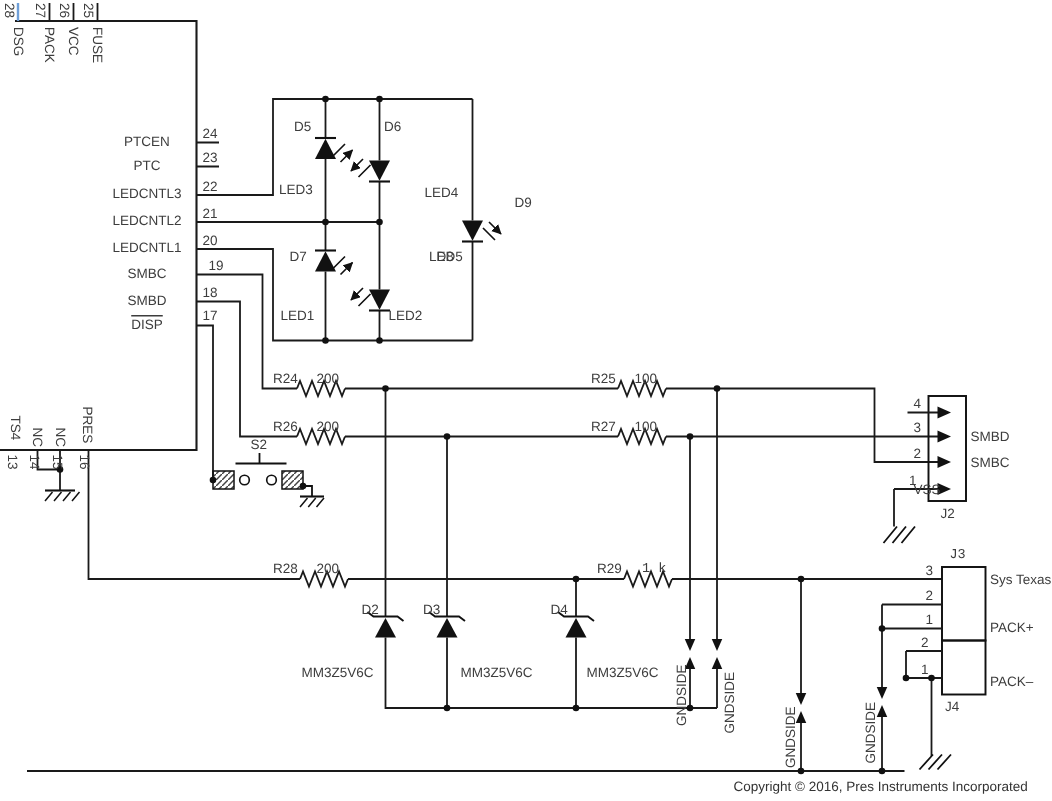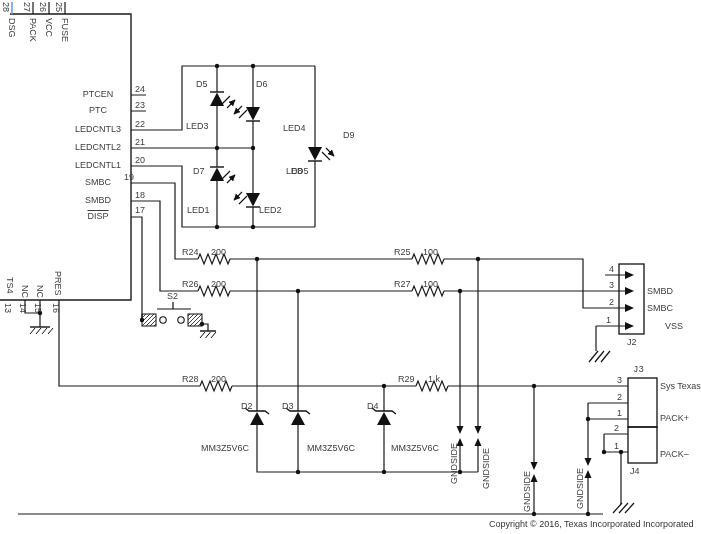--- a/index.html
+++ b/index.html
@@ -196,21 +196,21 @@
 <span class="lbl pin-label" style="left:68px;top:142px;">LEDCNTL2</span>
 <span class="lbl pin-label" style="left:68px;top:160px;">LEDCNTL1</span>
 <span class="lbl pin-label" style="left:68px;top:177px;">SMBC</span>
 <span class="lbl pin-label" style="left:68px;top:195px;">SMBD</span>
 <span class="lbl pin-label overline" style="left:68px;top:211px;">DISP</span>
 <span class="lbl num" style="left:135px;top:84px;">24</span>
 <span class="lbl num" style="left:135px;top:100px;">23</span>
 <span class="lbl num" style="left:135px;top:119px;">22</span>
 <span class="lbl num" style="left:135px;top:137px;">21</span>
 <span class="lbl num" style="left:135px;top:155px;">20</span>
-<span class="lbl num" style="left:124px;top:172px;">19</span>
+<span class="lbl num" style="left:139px;top:172px;">19</span>
 <span class="lbl num" style="left:135px;top:190px;">18</span>
 <span class="lbl num" style="left:135px;top:205px;">17</span>
 
 <span class="lbl vt90" style="left:15px;top:277px;">TS4</span>
 <span class="lbl vt90" style="left:30px;top:285px;">NC</span>
 <span class="lbl vt90" style="left:45px;top:285px;">NC</span>
 <span class="lbl vt90" style="left:63px;top:271px;">PRES</span>
 <span class="lbl vt90 num" style="left:13px;top:303px;">13</span>
 <span class="lbl vt90 num" style="left:28px;top:303px;">14</span>
 <span class="lbl vt90 num" style="left:43px;top:303px;">15</span>
@@ -231,21 +231,21 @@
 <span class="lbl" style="left:211px;top:247px;">200</span>
 <span class="lbl" style="left:394px;top:247px;">R25</span>
 <span class="lbl" style="left:423px;top:247px;">100</span>
 <span class="lbl" style="left:182px;top:279px;">R26</span>
 <span class="lbl" style="left:211px;top:279px;">200</span>
 <span class="lbl" style="left:394px;top:279px;">R27</span>
 <span class="lbl" style="left:423px;top:279px;">100</span>
 <span class="lbl" style="left:182px;top:374px;">R28</span>
 <span class="lbl" style="left:211px;top:374px;">200</span>
 <span class="lbl" style="left:398px;top:374px;">R29</span>
-<span class="lbl" style="left:428px;top:374px;">1 k</span>
+<span class="lbl" style="left:428px;top:374px;font-family:Liberation Mono, monospace;">1 k</span>
 
 <span class="lbl" style="left:167px;top:291px;">S2</span>
 
 <span class="lbl" style="left:241px;top:401px;">D2</span>
 <span class="lbl" style="left:282px;top:401px;">D3</span>
 <span class="lbl" style="left:367px;top:401px;">D4</span>
 <span class="lbl" style="left:201px;top:443px;">MM3Z5V6C</span>
 <span class="lbl" style="left:307px;top:443px;">MM3Z5V6C</span>
 <span class="lbl" style="left:391px;top:443px;">MM3Z5V6C</span>
 
@@ -253,30 +253,30 @@
 <span class="lbl vtm90" style="left:481px;top:489px;">GNDSIDE</span>
 <span class="lbl vtm90" style="left:522px;top:512px;">GNDSIDE</span>
 <span class="lbl vtm90" style="left:575px;top:509px;">GNDSIDE</span>
 
 <span class="lbl num" style="left:609px;top:264px;">4</span>
 <span class="lbl num" style="left:609px;top:280px;">3</span>
 <span class="lbl num" style="left:609px;top:297px;">2</span>
 <span class="lbl num" style="left:606px;top:315px;">1</span>
 <span class="lbl" style="left:647px;top:286px;">SMBD</span>
 <span class="lbl" style="left:647px;top:303px;">SMBC</span>
-<span class="lbl" style="left:665px;top:321px;">VSS</span>
+<span class="lbl" style="left:609px;top:321px;">VSS</span>
 <span class="lbl" style="left:627px;top:337px;">J2</span>
 
 <span class="lbl" style="left:633px;top:365px;font-family:Liberation Mono, monospace;">J3</span>
 <span class="lbl num" style="left:617px;top:375px;">3</span>
 <span class="lbl num" style="left:617px;top:392px;">2</span>
 <span class="lbl num" style="left:617px;top:408px;">1</span>
 <span class="lbl" style="left:660px;top:381px;">Sys Texas</span>
 <span class="lbl" style="left:660px;top:413px;">PACK+</span>
 
 <span class="lbl num" style="left:614px;top:423px;">2</span>
 <span class="lbl num" style="left:614px;top:441px;">1</span>
 <span class="lbl" style="left:660px;top:449px;">PACK–</span>
 <span class="lbl" style="left:630px;top:466px;">J4</span>
 
-<span class="lbl copy" style="left:489px;top:519px;">Copyright © 2016, Texas Incorporated Incorporated</span>
+<span class="lbl copy" style="left:489px;top:519px;">Copyright © 2016, Pres Instruments Incorporated</span>
 
 </div>
 
 </body></html>

